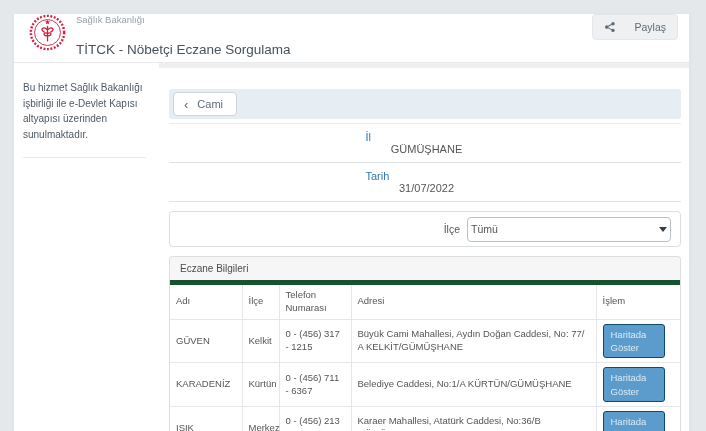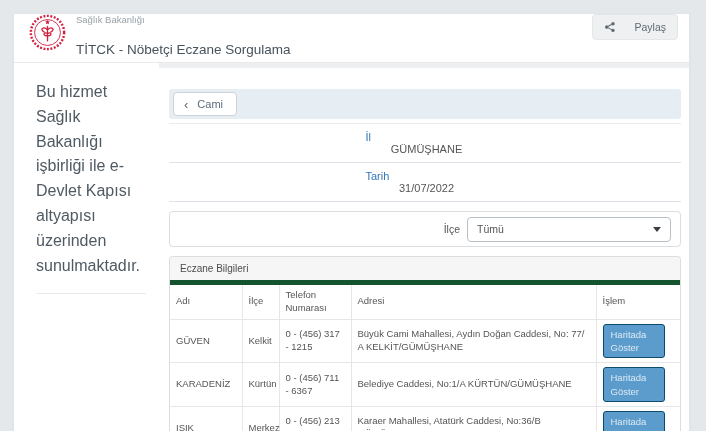--- a/index.html
+++ b/index.html
@@ -27,22 +27,22 @@
   .share-btn {
     margin-left:auto; display:flex; align-items:center; gap:18px;
     background:#eef0f2; border:1px solid #e4e7ea; border-radius:4px;
     padding:6px 11px; font-size:10.5px; color:#5f6b76; cursor:pointer;
     font-family:inherit;
   }
   .share-btn svg { display:block; }
   
   .app-body { display:flex; height:368px; }
   .sidebar {
-    width:145px; flex:0 0 auto; padding:17px 13px 0 22px;
-    font-size:16px; color:#4f5a63; line-height:1.55;
+    width:145px; flex:0 0 auto; padding:17px 13px 0 9px;
+    font-size:10px; color:#4f5a63; line-height:1.55;
   }
   .sidebar-divider { border:none; border-top:1px solid #e8ebee; margin:15px 0 0 0; }
   .content { flex:1; padding:0 8px 0 10px; border-top:5px solid #edeff0; }
   
   .back-strip {
     background:#e6edf3; border-radius:3px; margin-top:21px;
     height:30px; padding:0 4px; display:flex; align-items:center;
   }
   .back-btn {
     background:#fff; border:1px solid #ccd3d9; border-radius:4px;
@@ -63,21 +63,21 @@
   .filter-bar {
     margin-top:9px; border:1px solid #d9dee2; border-radius:4px;
     height:36px; padding:0 9px; display:flex; align-items:center;
     justify-content:flex-end; gap:7px;
   }
   .filter-label { font-size:10.5px; color:#555; }
   .select {
     width:204px; height:25px; background:#fff;
     border:1px solid #b9c1c7; border-radius:4px;
     display:flex; align-items:center; justify-content:space-between;
-    padding:0 9px; font-size:10.5px; color:#555; cursor:pointer;
+    padding:0 3px; font-size:10.5px; color:#555; cursor:pointer;
   }
   .caret-down {
     width:0; height:0;
     border-left:4px solid transparent; border-right:4px solid transparent;
     border-top:5px solid #3b3f43;
   }
   
   .panel { margin-top:9px; border:1px solid #dddddd; border-bottom:none; border-radius:4px 4px 0 0; }
   .panel-header {
     background:#f6f6f6; border-bottom:5px solid #14532d; border-radius:4px 4px 0 0;

